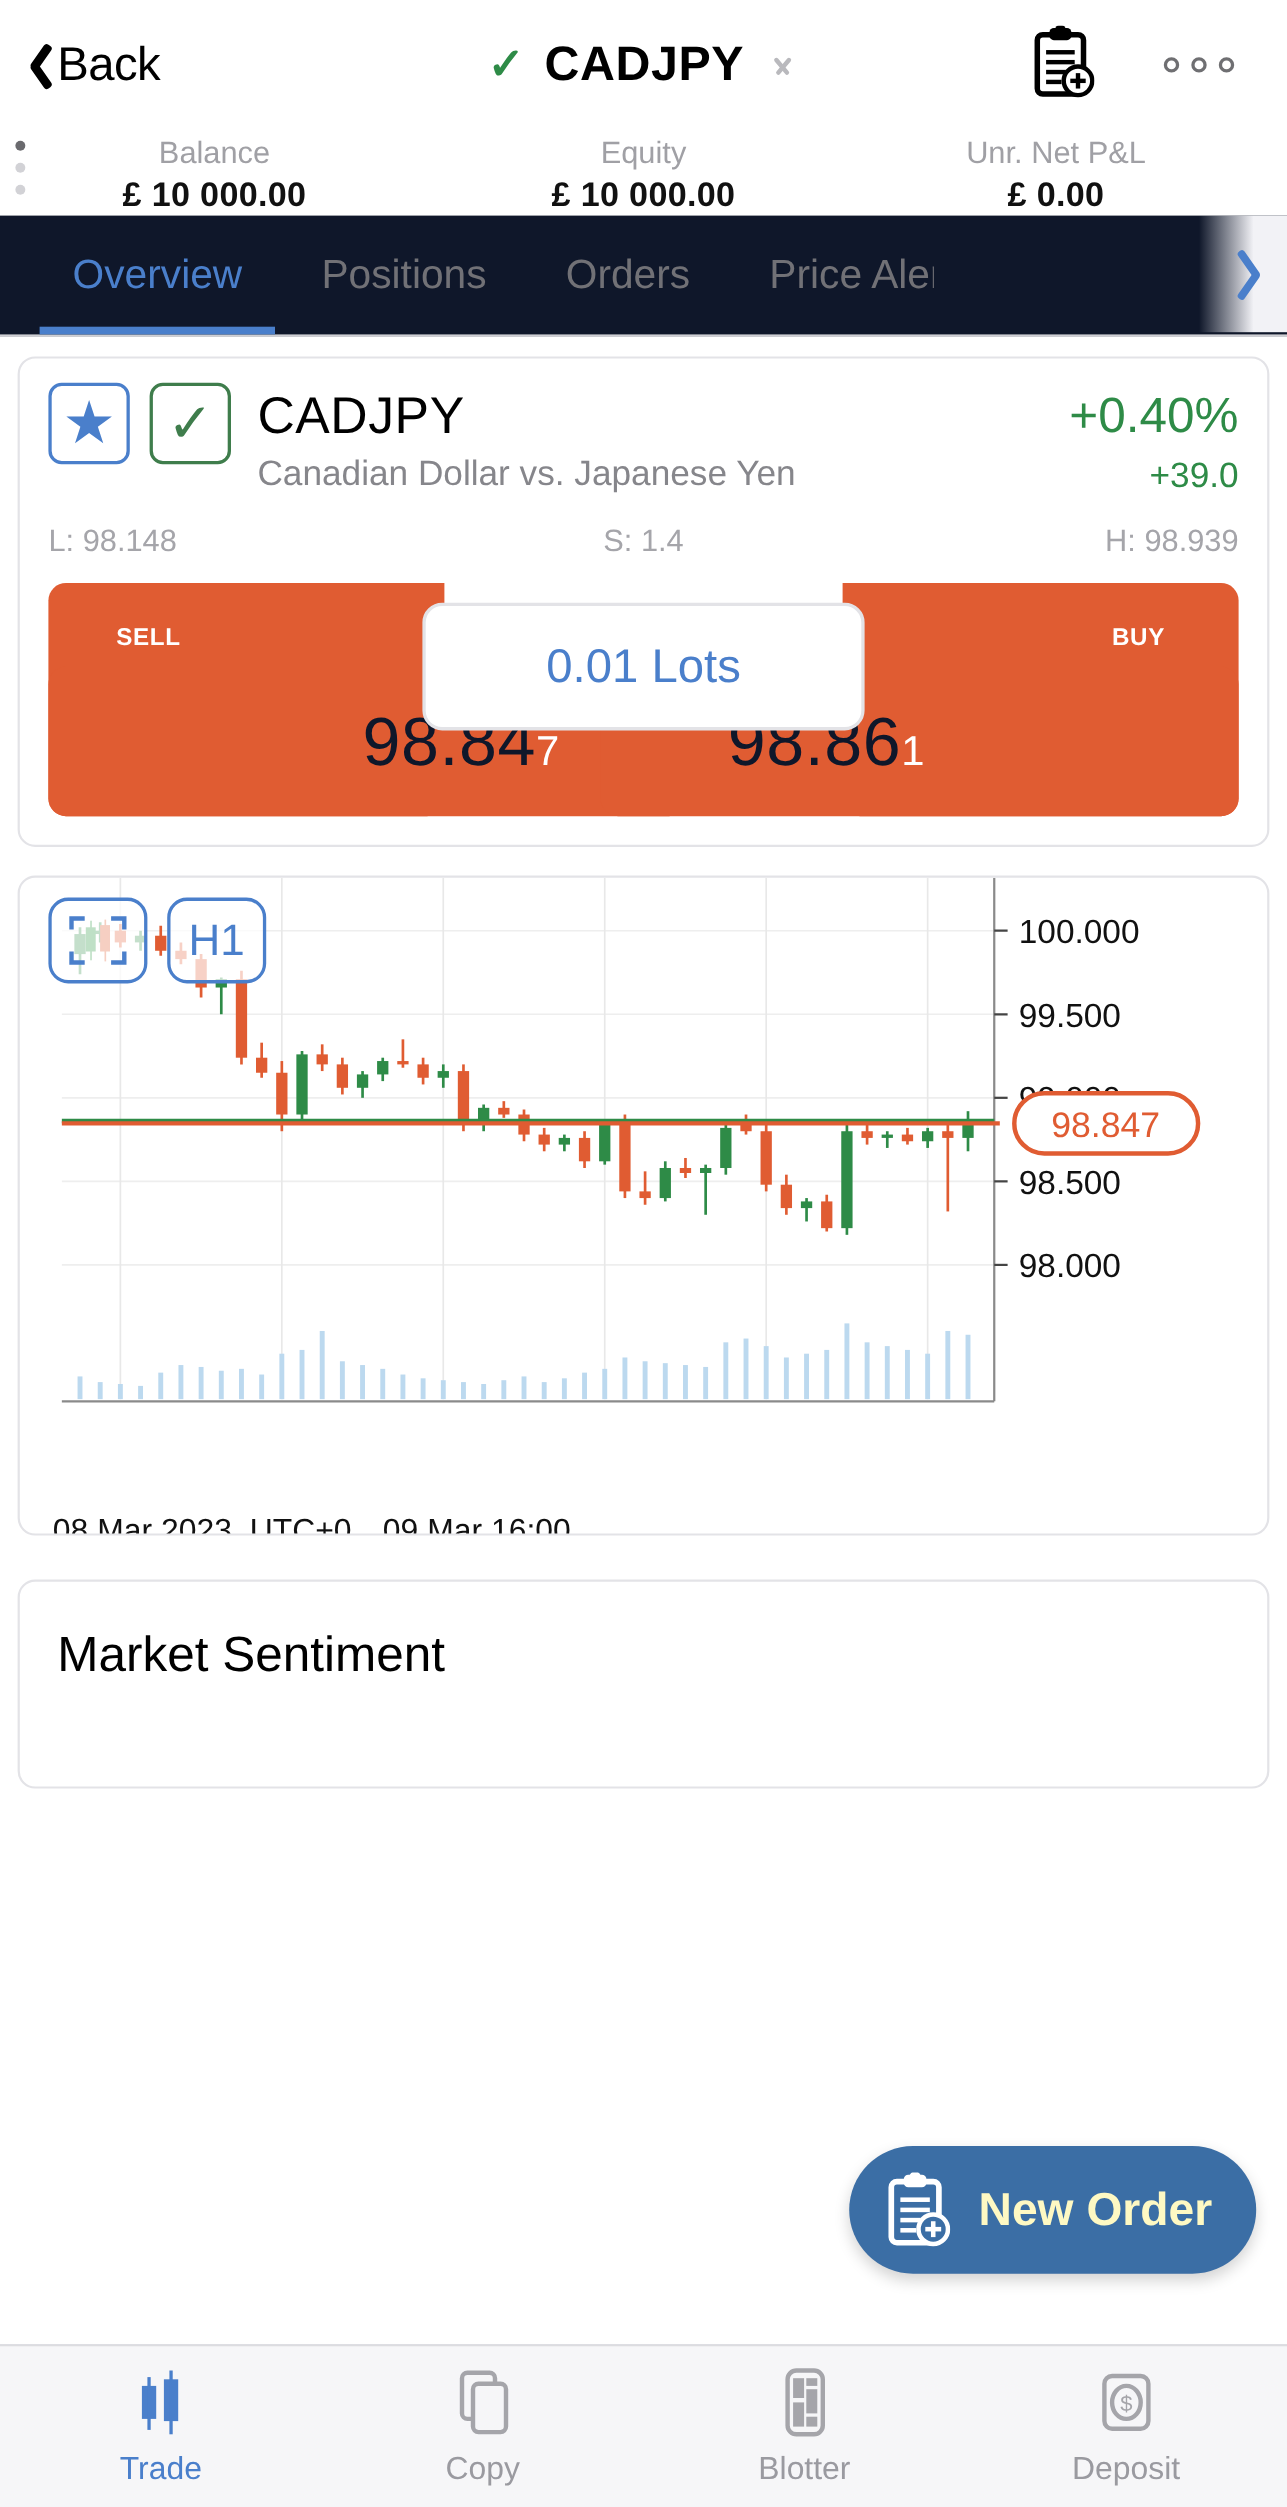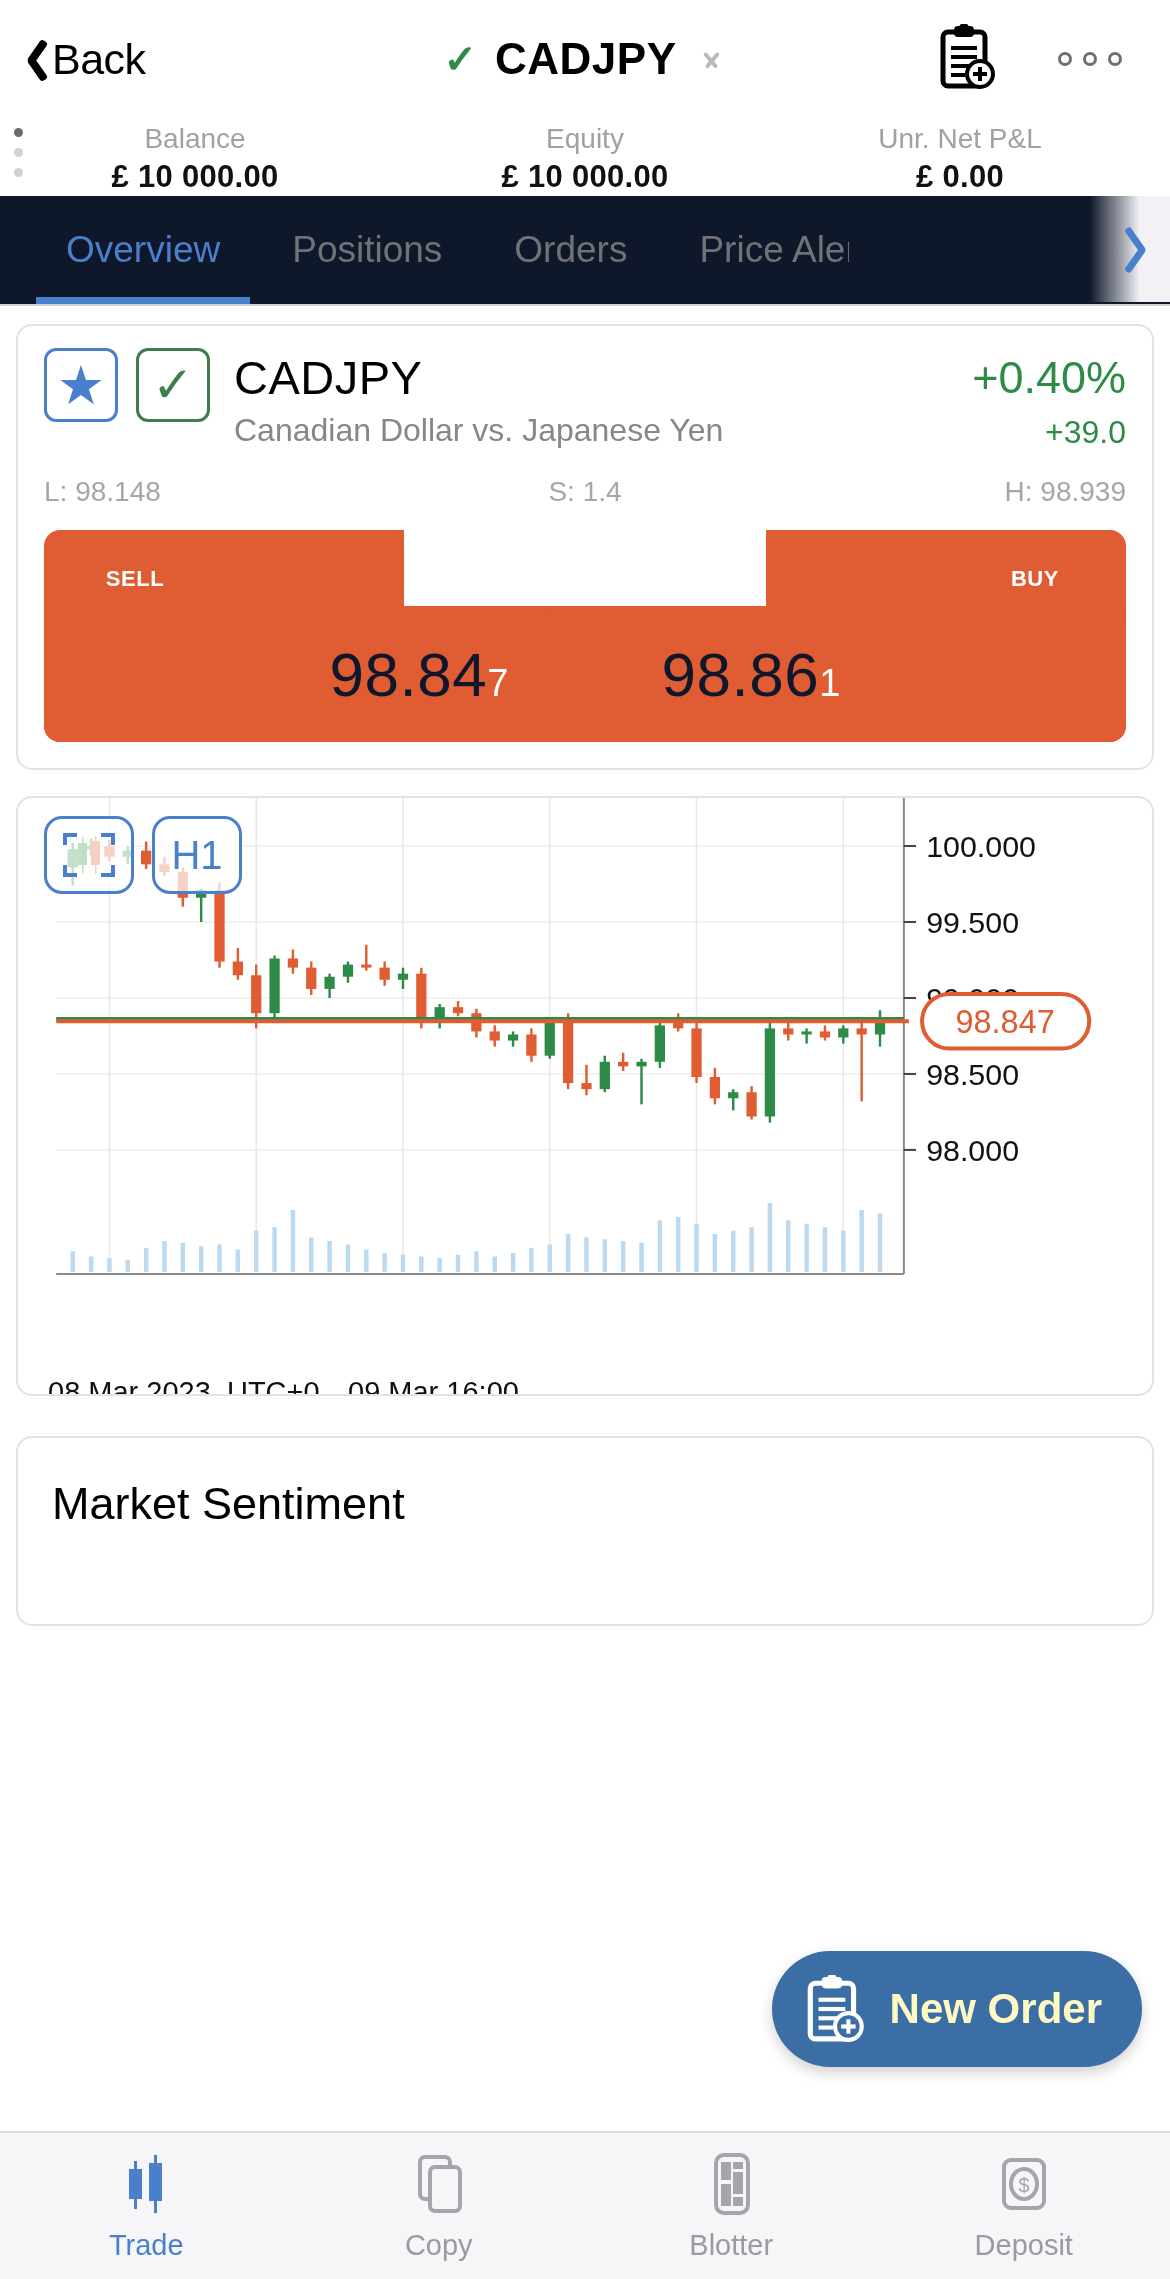--- a/index.html
+++ b/index.html
@@ -335,20 +335,23 @@
           <div class="inner">
             <span class="price-big">98.84</span><span class="price-sub">7</span>
           </div>
         </div>
         <div class="tz-price-r">
           <div class="inner">
             <span class="price-big">98.86</span><span class="price-sub">1</span>
           </div>
         </div>
 
+        <div class="lots-box">
+          <span class="lots-txt">0.01 Lots</span>
+        </div>
       </div>
     </div>
 
     <div class="card chart-card">
       <div class="chart-tools">
         <div class="tool-btn">
           <svg width="56" height="48" viewBox="0 0 56 48">
             <path d="M4 14 V4 H16" fill="none" stroke="#4a7fcb" stroke-width="4"></path>
             <path d="M52 14 V4 H40" fill="none" stroke="#4a7fcb" stroke-width="4"></path>
             <path d="M4 34 V44 H16" fill="none" stroke="#4a7fcb" stroke-width="4"></path>

